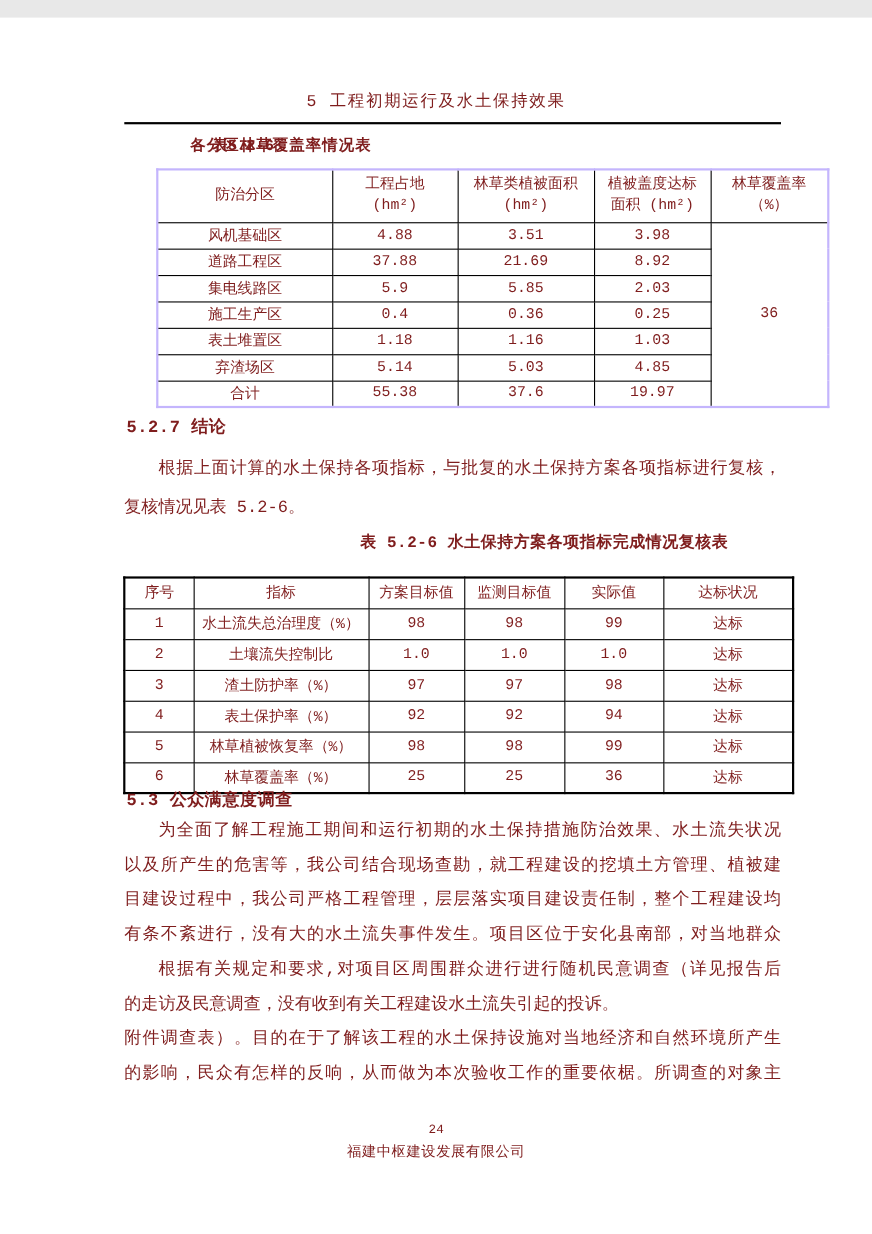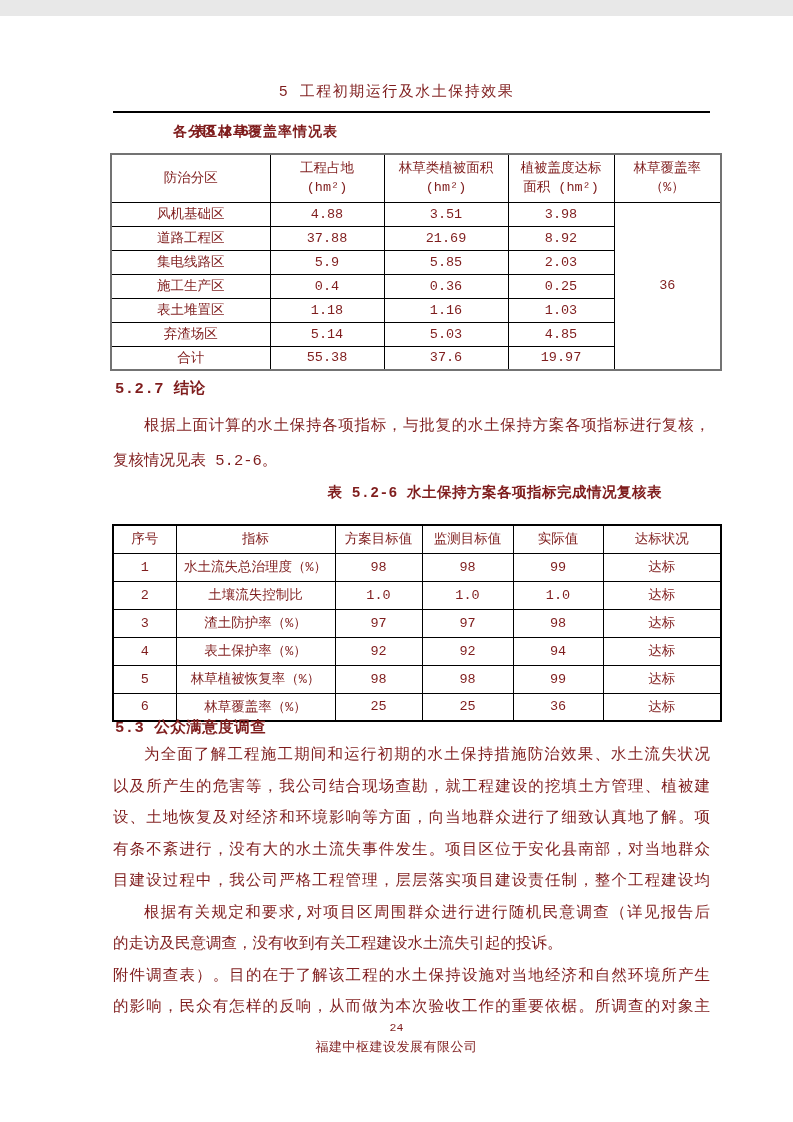--- a/index.html
+++ b/index.html
@@ -44,22 +44,22 @@
   td {
     border: 1px solid #000;
     text-align: center;
     vertical-align: middle;
     padding: 0 2px;
     font-size: 13.5px;
     overflow: hidden;
   }
   .t1 {
     position: absolute;
-    top: 137px; left: 110px; width: 610px;
-    border: 2px solid #737373;
+    top: 137px; left: 142px; width: 610px;
+    border: 2px solid #c4b5fd;
   }
   .t1 .head-row { height: 48px; }
   .t1 .head-row td { line-height: 19px; }
   .t1 .data-row { height: 24px; }
   .t2 {
     position: absolute;
     top: 508px; left: 112px; width: 608px;
     border: 2px solid #000;
   }
   .t2 tr { height: 28px; }
@@ -282,23 +282,22 @@
       <td>达标</td>
     </tr>
   </tbody>
     </table>
 
   <div class="sec-heading h-53">5.3 公众满意度调查</div>
 
   <div class="para p-53">
     <div class="line indent stretch">为全面了解工程施工期间和运行初期的水土保持措施防治效果、水土流失状况</div>
     <div class="line stretch">以及所产生的危害等，我公司结合现场查勘，就工程建设的挖填土方管理、植被建</div>
-    <div class="line stretch">设、土地恢复及对经济和环境影响等方面，向当地群众进行了细致认真地了解。项</div>
+    <div class="line stretch">目建设过程中，我公司严格工程管理，层层落实项目建设责任制，整个工程建设均</div>
     <div class="line stretch">有条不紊进行，没有大的水土流失事件发生。项目区位于安化县南部，对当地群众</div>
-    <div class="line stretch">目建设过程中，我公司严格工程管理，层层落实项目建设责任制，整个工程建设均</div>
     <div class="line indent stretch">根据有关规定和要求,对项目区周围群众进行进行随机民意调查（详见报告后</div>
     <div class="line">的走访及民意调查，没有收到有关工程建设水土流失引起的投诉。</div>
     <div class="line stretch">附件调查表）。目的在于了解该工程的水土保持设施对当地经济和自然环境所产生</div>
     <div class="line stretch">的影响，民众有怎样的反响，从而做为本次验收工作的重要依椐。所调查的对象主</div>
   </div>
 
   <div class="footer-page">24</div>
   <div class="footer-company">福建中枢建设发展有限公司</div>
 
 </div>

